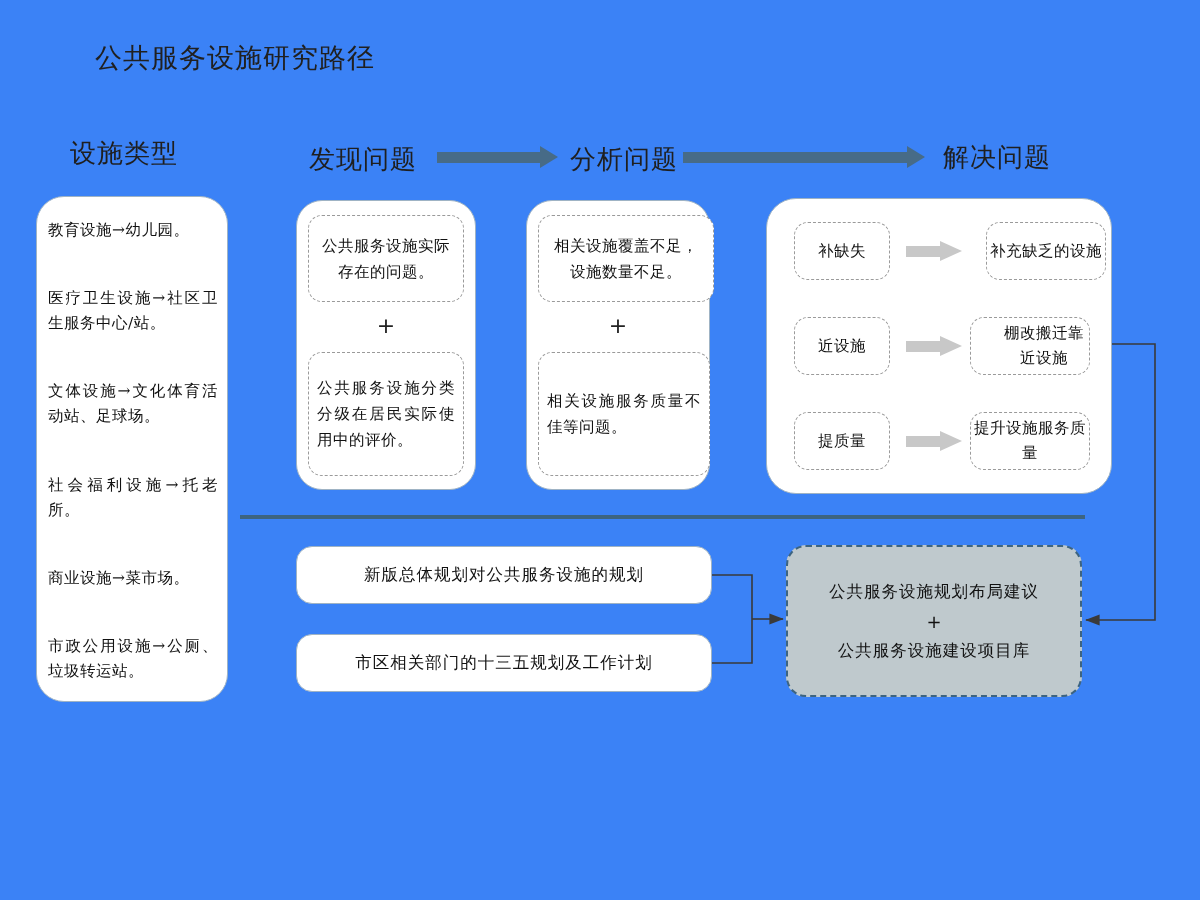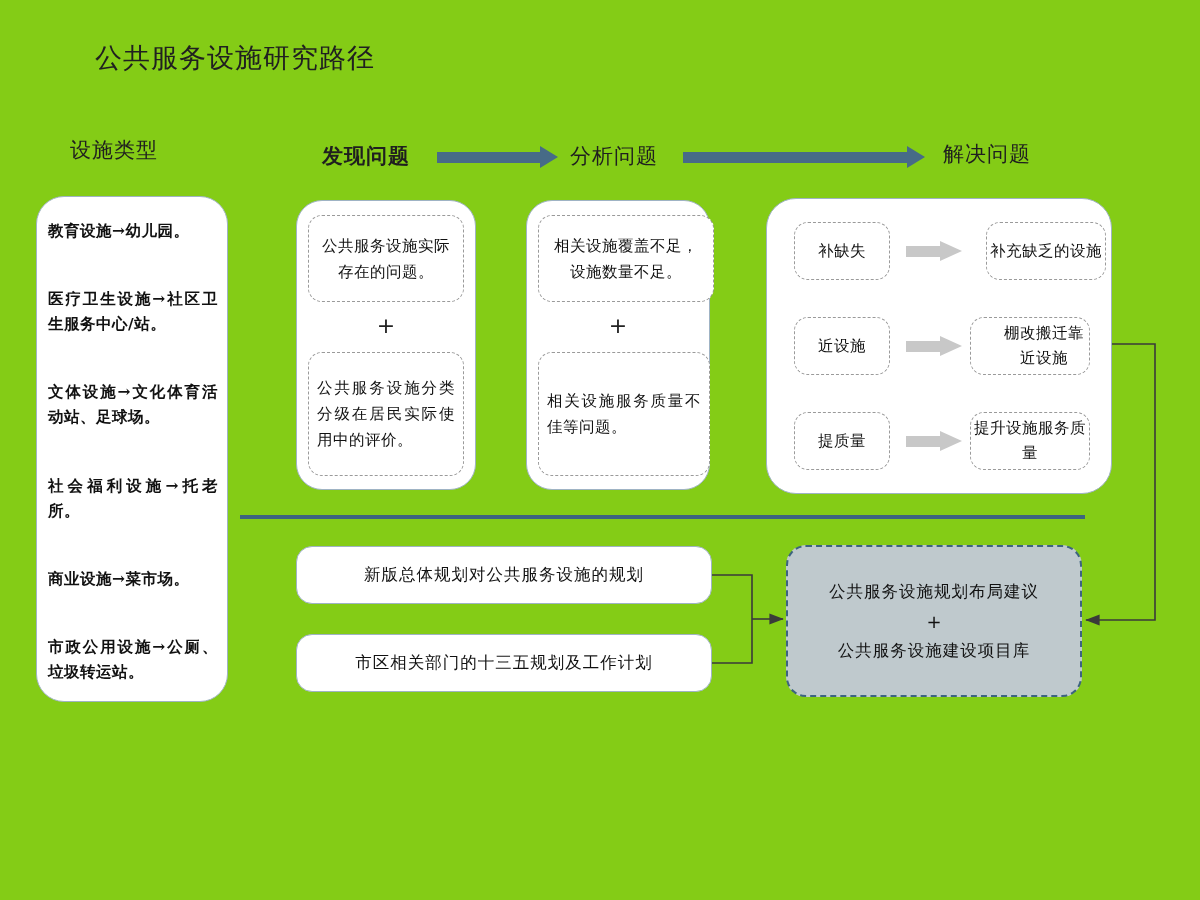--- a/index.html
+++ b/index.html
@@ -9,45 +9,45 @@
   }
   body {
     font-family: "DejaVu Serif", "Liberation Serif", serif;
     color: #1a1a1a;
   }
   #canvas {
     position: relative;
     width: 1200px;
     height: 900px;
     overflow: hidden;
-    background: #84cc16;
+    background: #3b82f6;
   }
   .abs { position: absolute; }
 
   
   #title {
     left: 95px;
     top: 40px;
     font-size: 27px;
     letter-spacing: 1px;
     color: #202020;
     font-family: "DejaVu Sans", "Liberation Sans", sans-serif;
     white-space: nowrap;
   }
 
   
   .col-header {
-    font-size: 21px;
+    font-size: 26px;
     color: #1f1f1f;
     font-family: "DejaVu Sans", "Liberation Sans", sans-serif;
     white-space: nowrap;
     letter-spacing: 1px;
   }
   #hdr-type    { left: 70px;  top: 136px; }
-  #hdr-find    { left: 322px; top: 142px; font-weight: bold; }
+  #hdr-find    { left: 309px; top: 142px; }
   #hdr-analyze { left: 570px; top: 142px; }
   #hdr-solve   { left: 943px; top: 140px; }
 
   
   .block-arrow { height: 22px; }
   .block-arrow .shaft {
     position: absolute;
     left: 0;
     top: 6px;
     height: 11px;
@@ -93,21 +93,20 @@
     flex-direction: column;
     justify-content: space-between;
   }
   .type-item {
     font-size: 15.5px;
     line-height: 25px;
     color: #111;
     letter-spacing: 0.5px;
     text-align: justify;
     text-align-last: left;
-    font-weight: bold;
   }
 
   
   .dashed-box {
     border: 1.4px dashed #9a9a9a;
     border-radius: 14px;
     background: #ffffff;
     box-sizing: border-box;
     display: flex;
     align-items: center;

